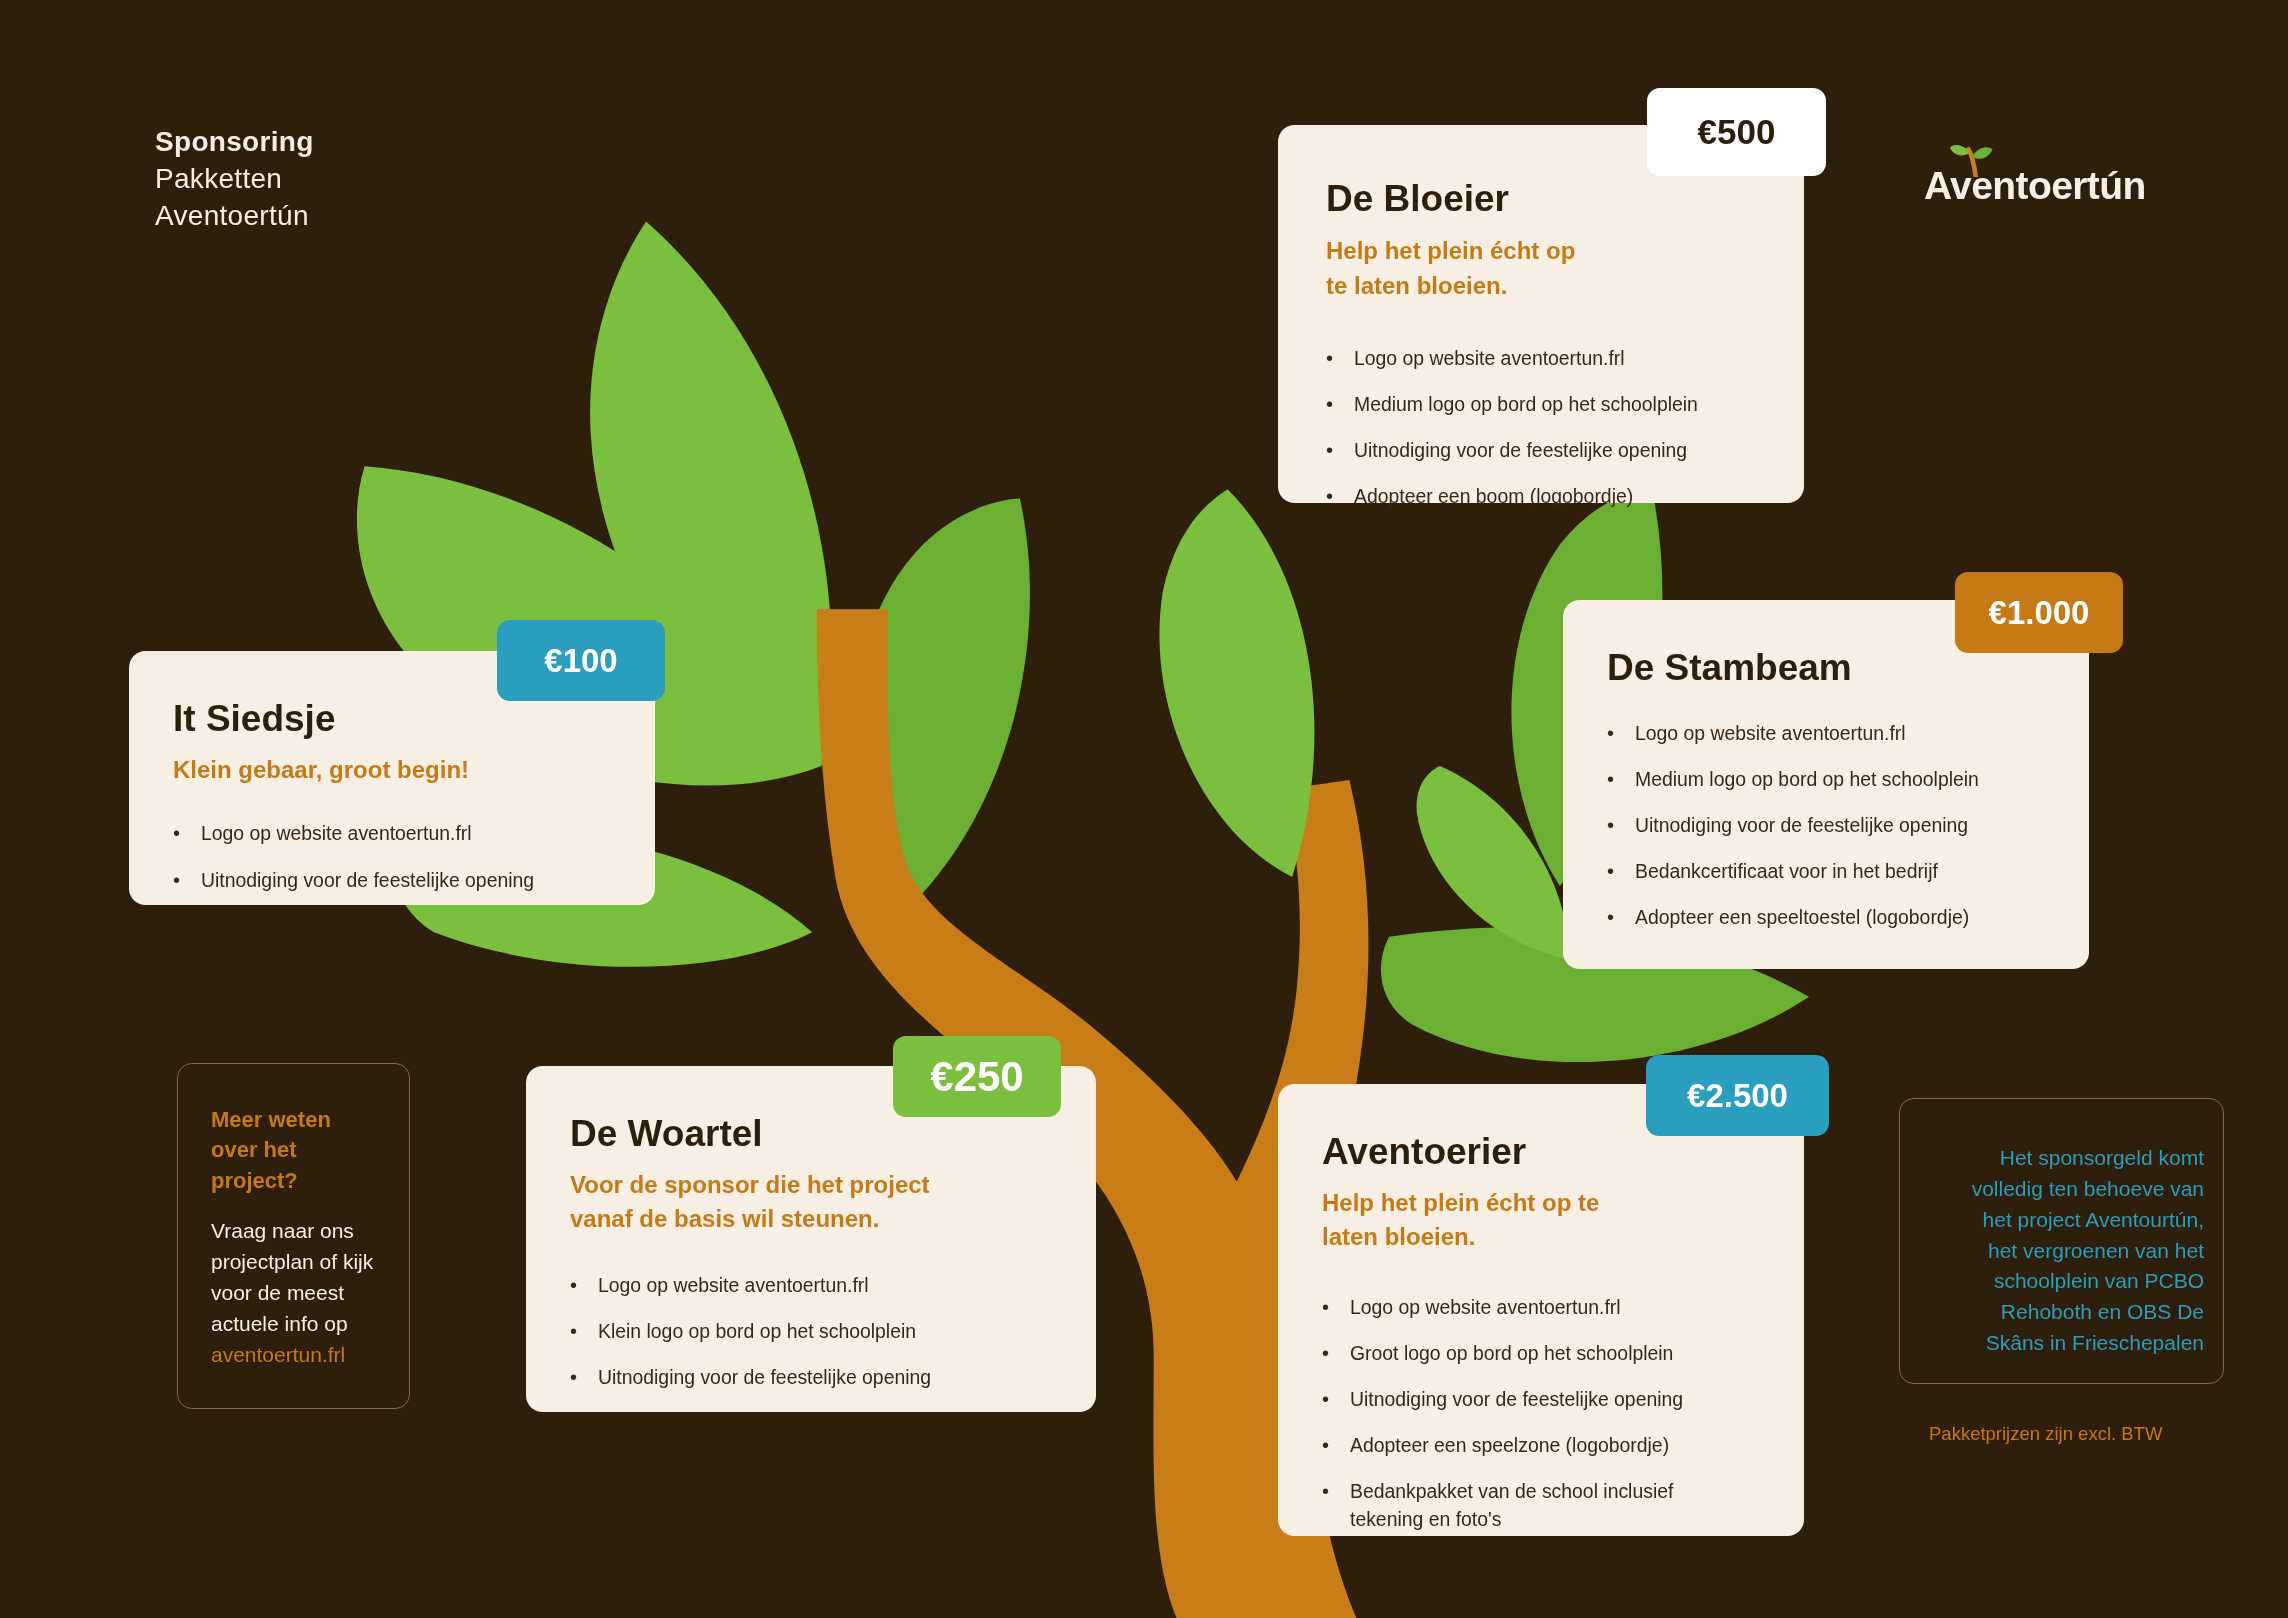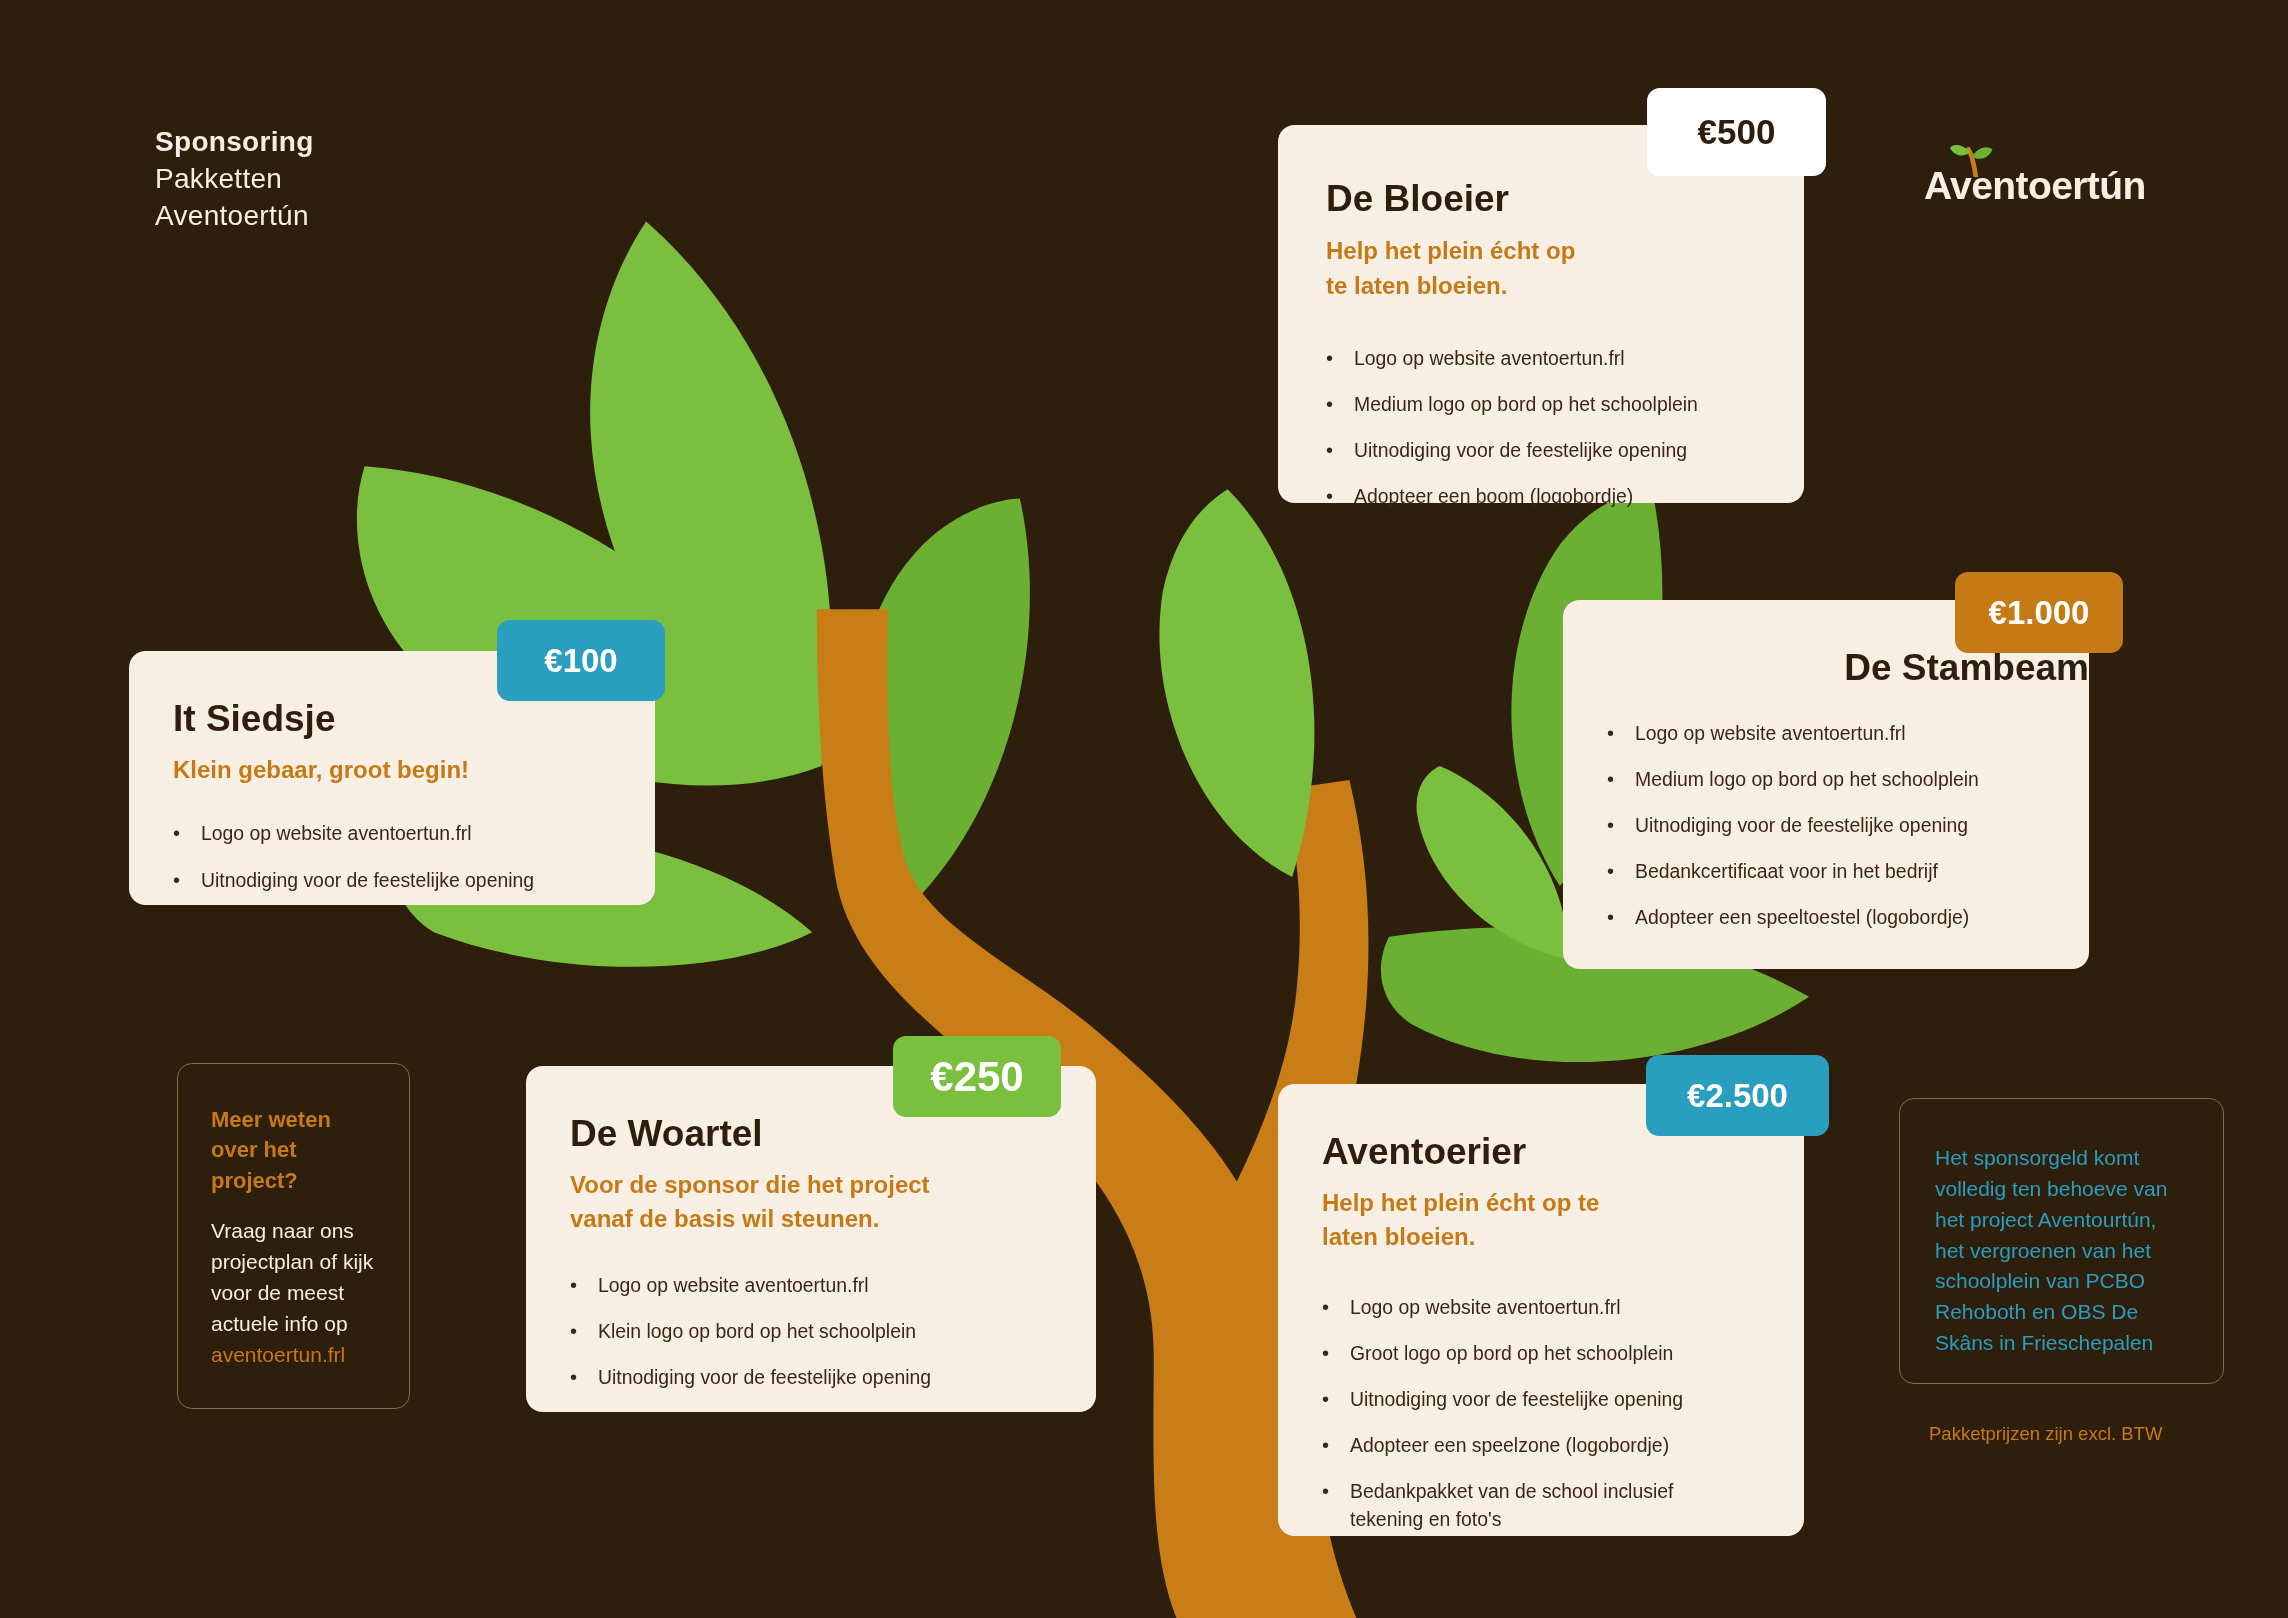--- a/index.html
+++ b/index.html
@@ -141,21 +141,21 @@
       <li style="font-size:19.4px;margin-bottom:18.5px;">Medium logo op bord op het schoolplein</li>
       <li style="font-size:19.4px;margin-bottom:18.5px;">Uitnodiging voor de feestelijke opening</li>
       <li style="font-size:19.4px;">Adopteer een boom (logobordje)</li>
     </ul>
   </div>
   <div class="badge cream" style="left:1647px;top:88px;width:179px;height:88px;font-size:35px;">
     <span>€500</span>
   </div>
 
   <div class="card" style="left:1563px;top:600px;width:526px;height:369px;">
-    <div class="title" style="font-size:37px;margin:48px 0 0 44px;text-align:right;">De Stambeam</div>
+    <div class="title" style="font-size:37px;margin:48px 0 0 44px;">De Stambeam</div>
     <ul style="margin:31px 0 0 72px;">
       <li style="font-size:19.4px;margin-bottom:18.5px;">Logo op website aventoertun.frl</li>
       <li style="font-size:19.4px;margin-bottom:18.5px;">Medium logo op bord op het schoolplein</li>
       <li style="font-size:19.4px;margin-bottom:18.5px;">Uitnodiging voor de feestelijke opening</li>
       <li style="font-size:19.4px;margin-bottom:18.5px;">Bedankcertificaat voor in het bedrijf</li>
       <li style="font-size:19.4px;">Adopteer een speeltoestel (logobordje)</li>
     </ul>
   </div>
   <div class="badge orange" style="left:1929px;top:572px;width:168px;height:81px;font-size:33px;">
     <span>€1.000</span>
@@ -203,19 +203,19 @@
 
   <div class="infobox" style="left:177px;top:1063px;width:233px;height:346px;">
     <div class="ib-head" style="font-size:22px;margin:41px 0 0 33px;width:157px;">Meer weten over het project?</div>
     <div class="ib-body" style="font-size:21px;margin:20px 0 0 33px;width:166px;">
       <span>Vraag naar ons projectplan of kijk voor de meest actuele info op</span>
       <span class="ib-link">aventoertun.frl</span>
     </div>
   </div>
 
   <div class="infobox" style="left:1899px;top:1098px;width:325px;height:286px;">
-    <div class="ib-teal" style="font-size:21px;margin:44px 0 0 35px;width:251px;">Het sponsorgeld komt volledig ten behoeve van het project Aventourtún, het vergroenen van het schoolplein van PCBO Rehoboth en OBS De Skâns in Frieschepalen</div>
+    <div class="ib-teal" style="font-size:21px;margin:44px 0 0 53px;width:251px;text-align:right;">Het sponsorgeld komt volledig ten behoeve van het project Aventourtún, het vergroenen van het schoolplein van PCBO Rehoboth en OBS De Skâns in Frieschepalen</div>
   </div>
 
   <div class="footnote" style="left:1929px;top:1423px;font-size:18.5px;">Pakketprijzen zijn excl. BTW</div>
 
 </div>
 
 
 </body></html>

